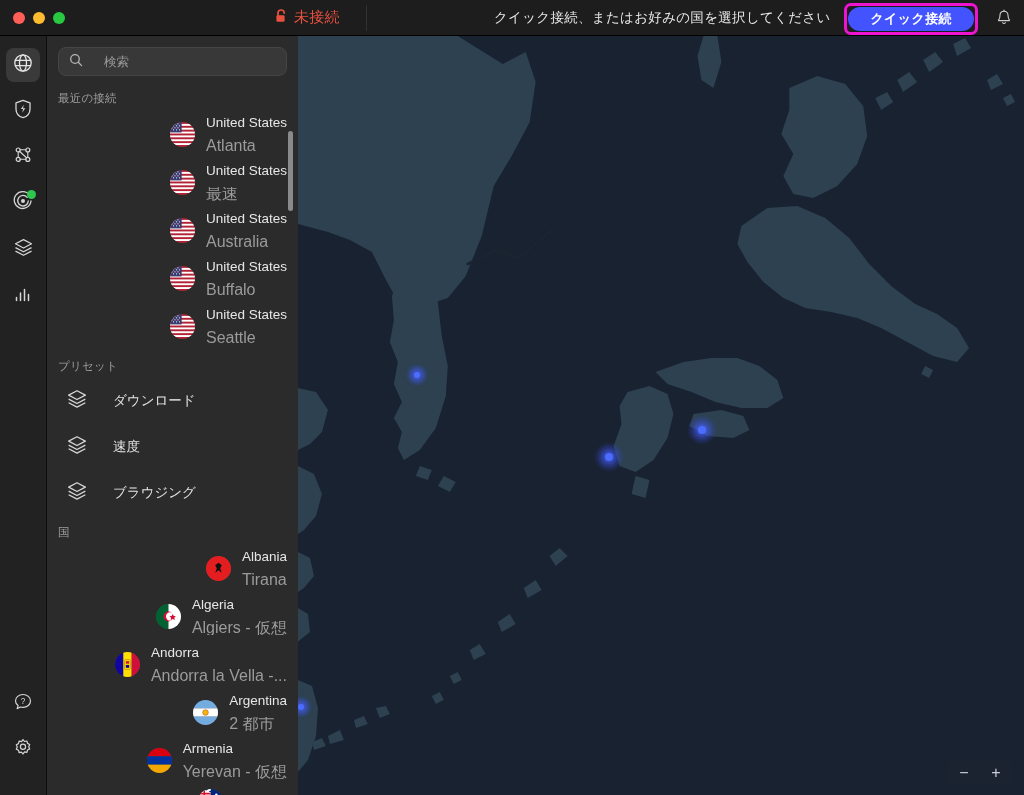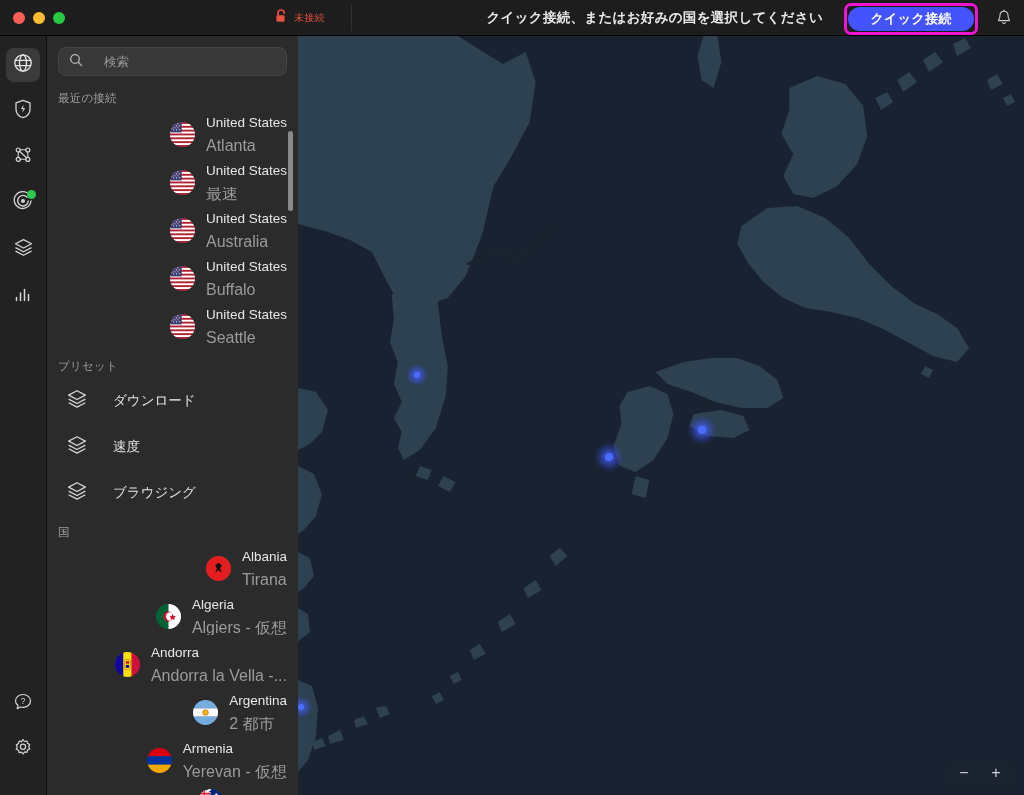--- a/index.html
+++ b/index.html
@@ -23,25 +23,25 @@
 
   .tb-center {
     position:absolute; left:258px; right:58px; top:5px; bottom:5px;
     display:flex; align-items:center;
   }
   .status-pill {
     display:flex; align-items:center; gap:7px;
     padding:0 26px 0 18px; height:26px;
     border-right:1px solid #313131;
   }
-  .status-text { color:#e8513f; font-size:10px; letter-spacing:.2px; }
+  .status-text { color:#e8513f; font-size:15px; letter-spacing:.2px; }
   .lock-ico { display:block; }
   .tb-prompt {
     flex:1; text-align:center; color:#e9e9ea; font-size:13.5px;
-    letter-spacing:.3px; padding-right:8px; white-space:nowrap; overflow:hidden;font-weight:bold;
+    letter-spacing:.3px; padding-right:8px; white-space:nowrap; overflow:hidden;
   }
   .qc-wrap {
     position:absolute; right:46px; top:3px;
     border:3px solid #ef14cf; border-radius:7px;
     padding:1px; display:flex; align-items:center; justify-content:center;
   }
   .qc-btn {
     background:#4353ff; color:#fff; border:none; border-radius:14px;
     height:24px; padding:0 22px; font-size:13px; font-weight:700;
     font-family:inherit; letter-spacing:.4px; cursor:pointer; white-space:nowrap;

